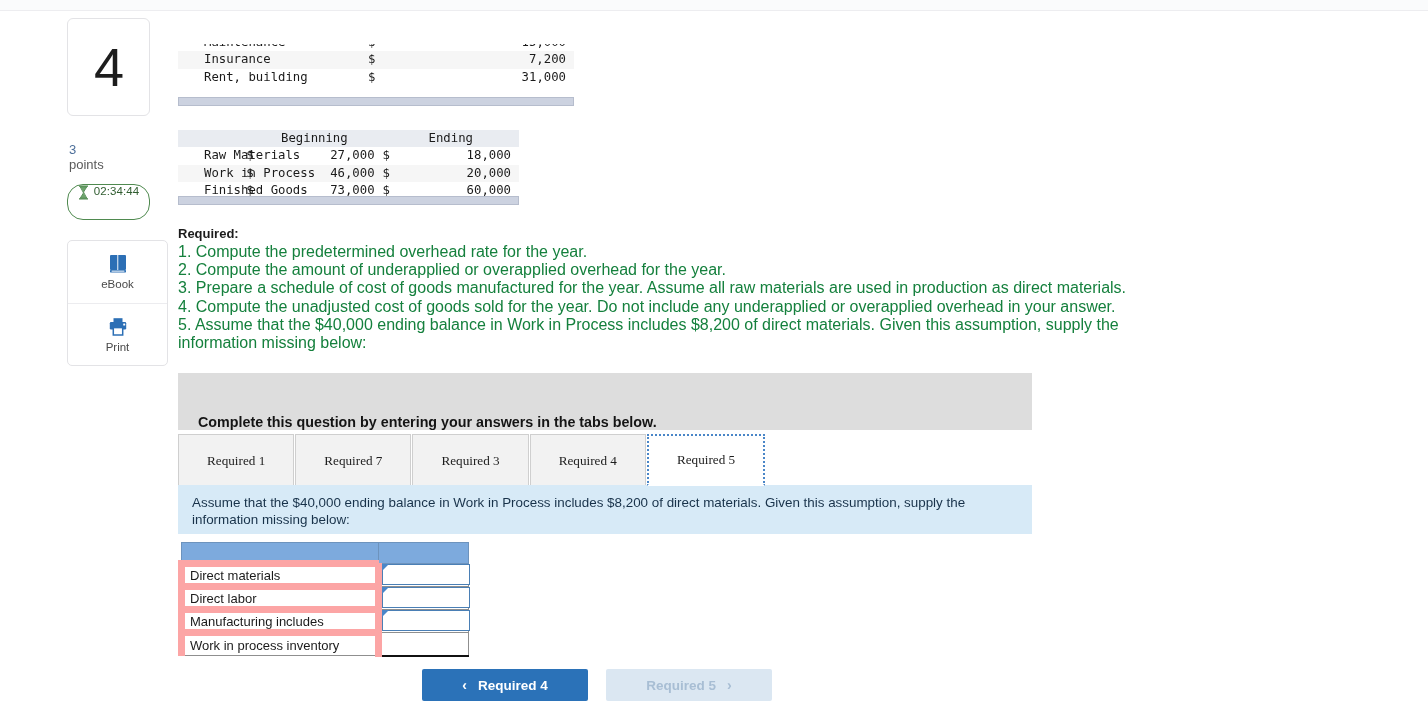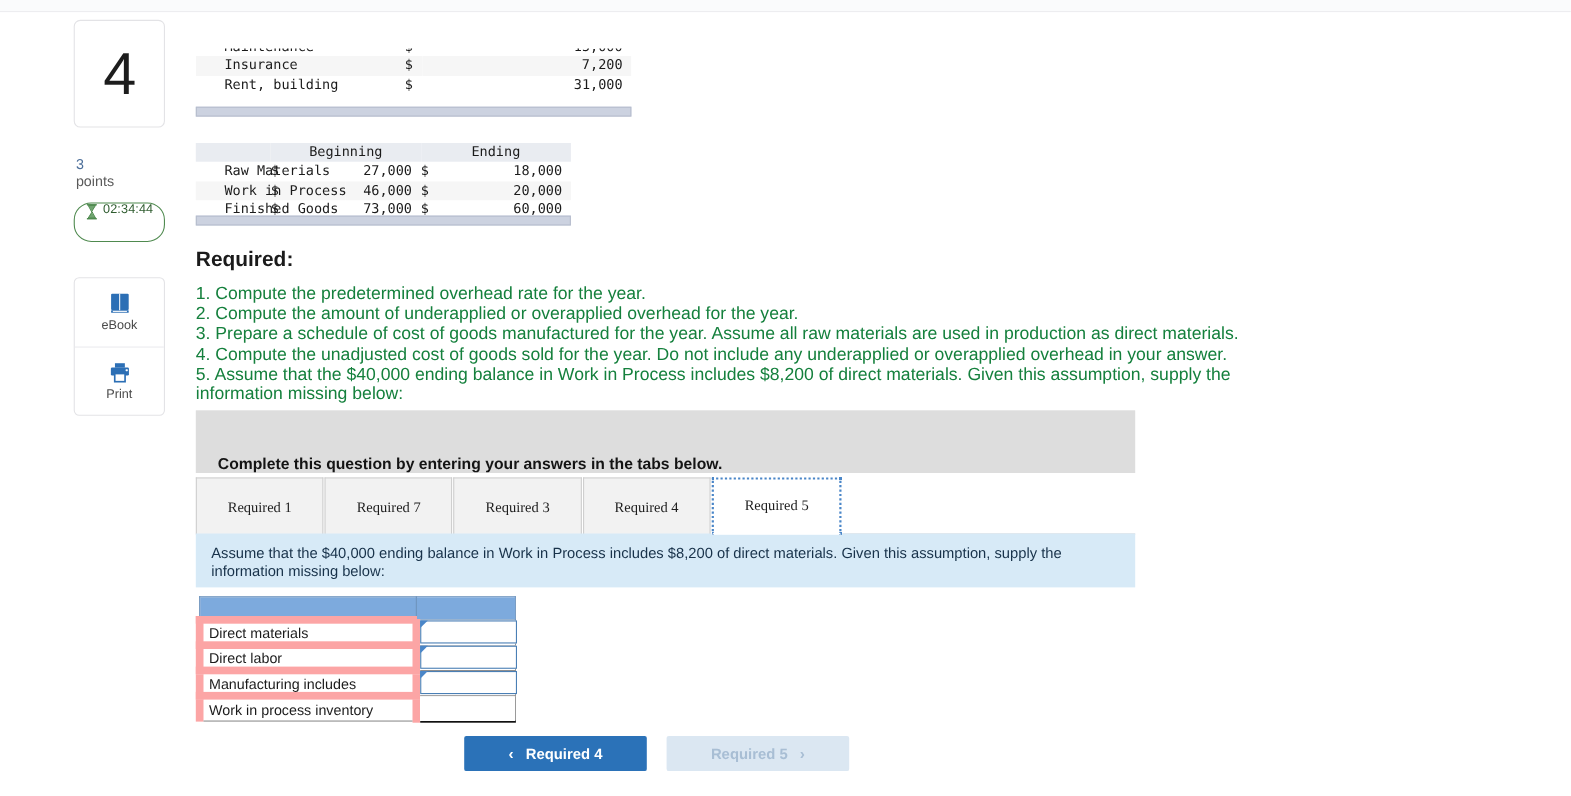--- a/index.html
+++ b/index.html
@@ -45,22 +45,22 @@
     border: 1.5px solid #4f8a4f;
     border-radius: 16px;
     background: #ffffff;
     display: flex; justify-content: center;
     gap: 5px;
   }
   .timer .hg { width: 11px; height: 15px; display:block; }
   .timer .tval { font-size: 11.5px; color: #2f5c2f; letter-spacing: 0.1px; }
 
   .tools {
-    margin-top: 32px;
-    width: 83px;
+    margin-top: 20px;
+    width: 101px;
     background: #ffffff;
     border: 1px solid #e3e3e6;
     border-radius: 5px;
     overflow: hidden;
   }
   .tool {
     height: 62px;
     display: flex; flex-direction: column;
     align-items: center; justify-content: center;
     gap: 4px;
@@ -97,21 +97,21 @@
     height: 9px;
   }
   .sb1 { position: absolute; left: 0; top: 97px; width: 396px; }
 
   .tblock2 { position: absolute; left: 0; top: 130px; width: 341px; }
   .tblock2 .xtable { width: 341px; }
   .sb2 { position: absolute; left: 0; top: 196px; width: 341px; }
 
   
   .req { position: absolute; left: 0; top: 226px; width: 960px; }
-  .req h4 { margin: 0 0 11px 0; font-size: 19px; font-weight: bold; color: #1b1b1b; }
+  .req h4 { margin: 0 0 2px 0; font-size: 13px; font-weight: bold; color: #1b1b1b; }
   .req p { margin: 0; font-size: 16px; color: #15803d; line-height: 18.2px; }
 
   
   .banner {
     position: absolute; left: 0; top: 373px;
     width: 854px; height: 57px;
     background: #dddddd;
     display: flex; align-items: flex-end;
   }
   .banner span {

